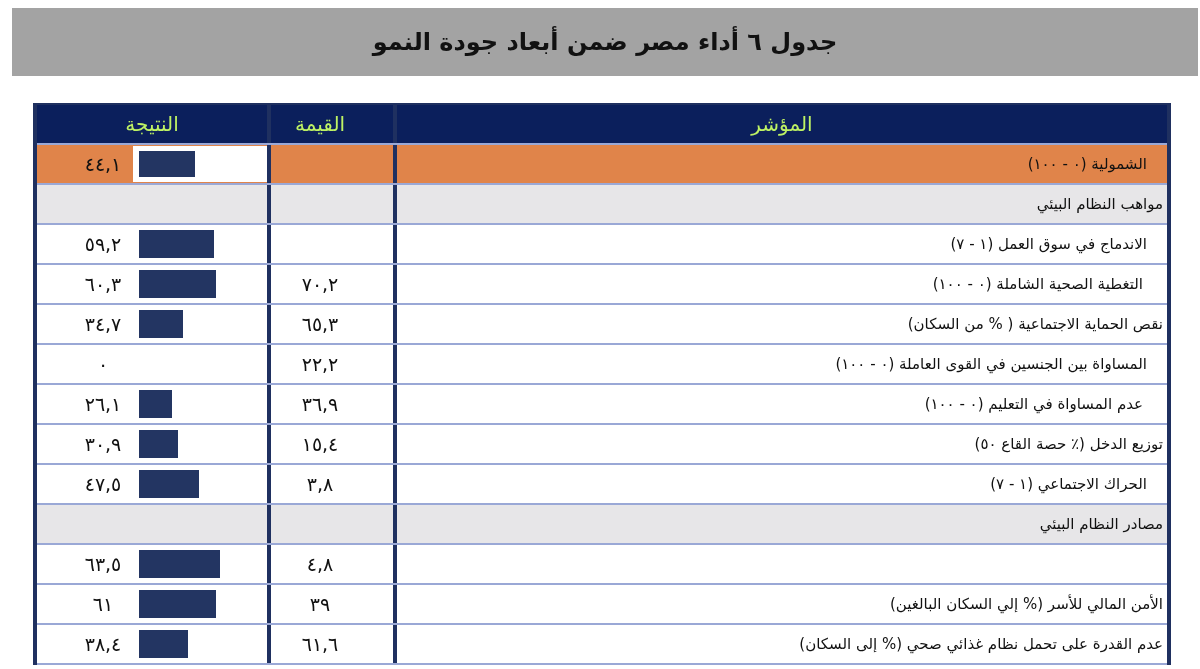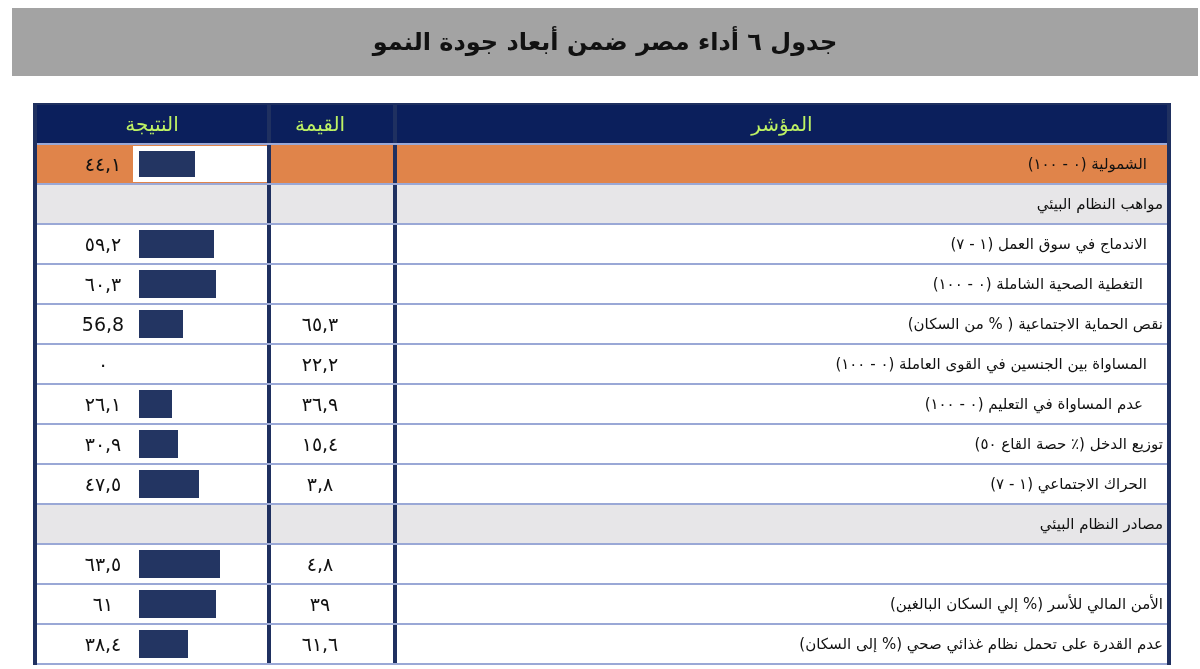--- a/index.html
+++ b/index.html
@@ -145,28 +145,31 @@
         </div>
       </div>
       <div class="row">
         <div class="cell c-result">
           <div class="res-num">٦٠,٣</div>
           <div class="bar-area">
             <div class="bar" style="width: 76.581px; background: rgb(35, 53, 98);"></div>
           </div>
         </div>
         <div class="vline v1"></div>
+        <div class="cell c-value">
+          <span class="num">٧٠,٢</span>
+        </div>
         <div class="vline v2"></div>
         <div class="cell c-indicator indent2">
           <span class="txt">التغطية الصحية الشاملة  (٠ - ١٠٠)</span>
         </div>
       </div>
       <div class="row">
         <div class="cell c-result">
-          <div class="res-num">56,8</div>
+          <div class="res-num">٣٤,٧</div>
           <div class="bar-area">
             <div class="bar" style="width: 44.069px; background: rgb(35, 53, 98);"></div>
           </div>
         </div>
         <div class="vline v1"></div>
         <div class="cell c-value">
           <span class="num">٦٥,٣</span>
         </div>
         <div class="vline v2"></div>
         <div class="cell c-indicator ">

